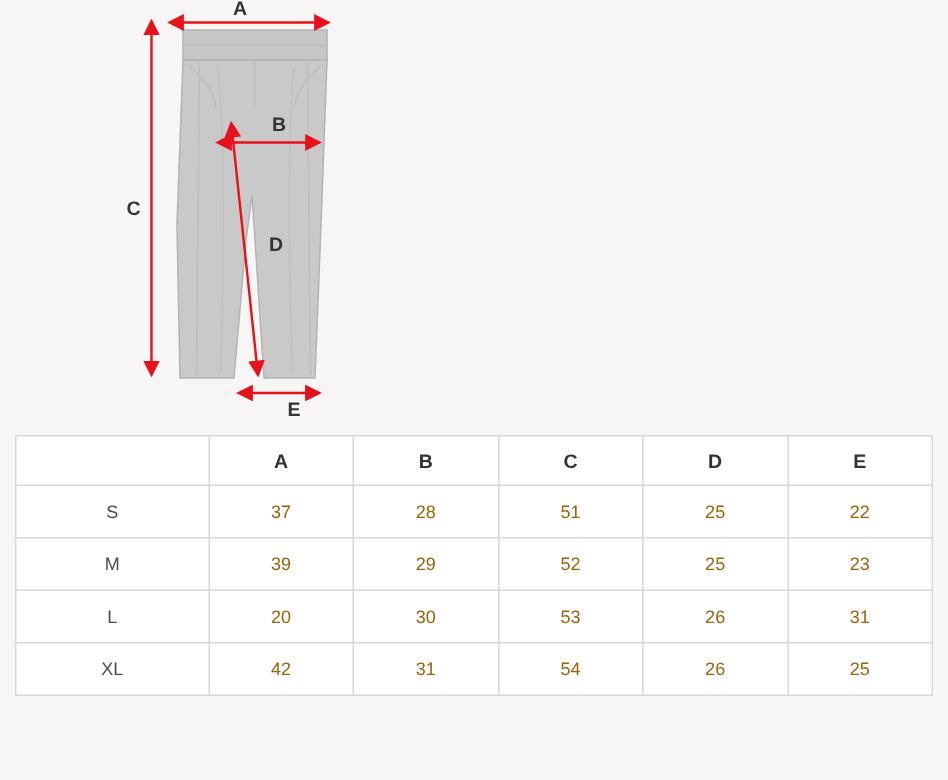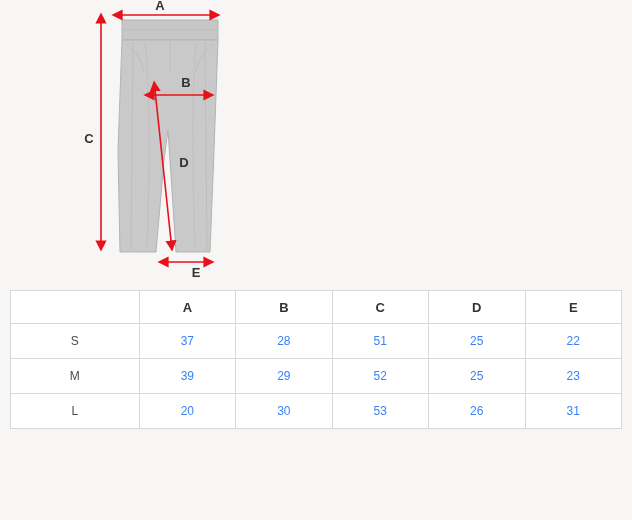--- a/index.html
+++ b/index.html
@@ -42,21 +42,21 @@
     border-collapse: collapse;
     background: #ffffff;
     font-size: 12px;
   }
   #size-table td, #size-table th {
     border: 1px solid #d8d8d8;
     height: 34px;
     text-align: center;
     vertical-align: middle;
     font-weight: normal;
-    color: #3b82f6;
+    color: #a16207;
     padding: 0;
   }
   #size-table thead th {
     font-weight: bold;
     font-size: 13px;
     color: #333333;
     height: 32px;
   }
   #size-table thead th.corner {
     border-left: 1px solid #d8d8d8;
@@ -179,16 +179,24 @@
         <td>23</td>
       </tr>
       <tr>
         <td class="sizecell">L</td>
         <td>20</td>
         <td>30</td>
         <td>53</td>
         <td>26</td>
         <td>31</td>
       </tr>
+      <tr>
+        <td class="sizecell">XL</td>
+        <td>42</td>
+        <td>31</td>
+        <td>54</td>
+        <td>26</td>
+        <td>25</td>
+      </tr>
     </tbody>
   </table>
 
 </div>
 
 </body></html>

